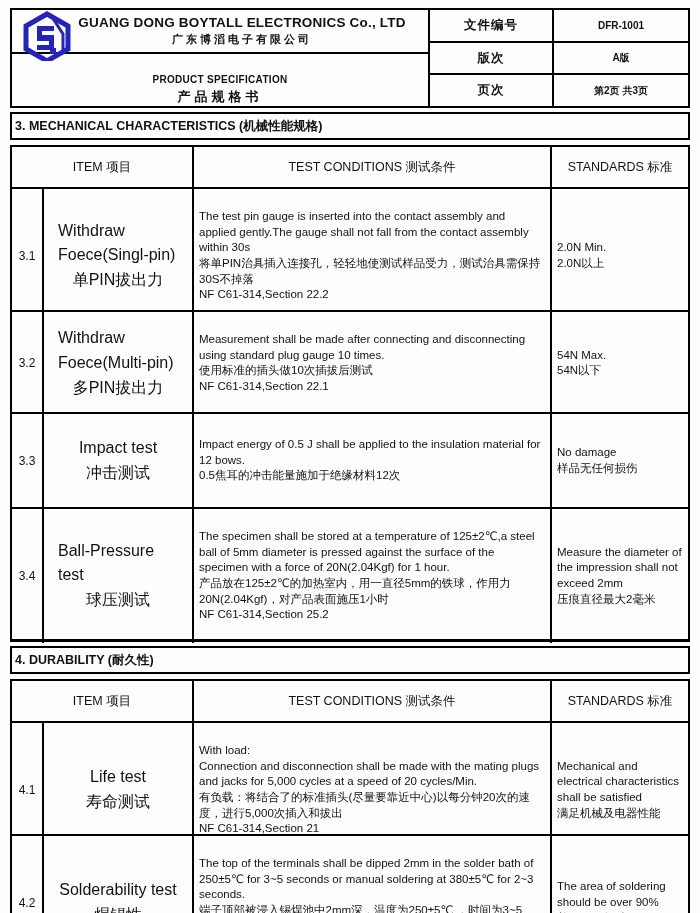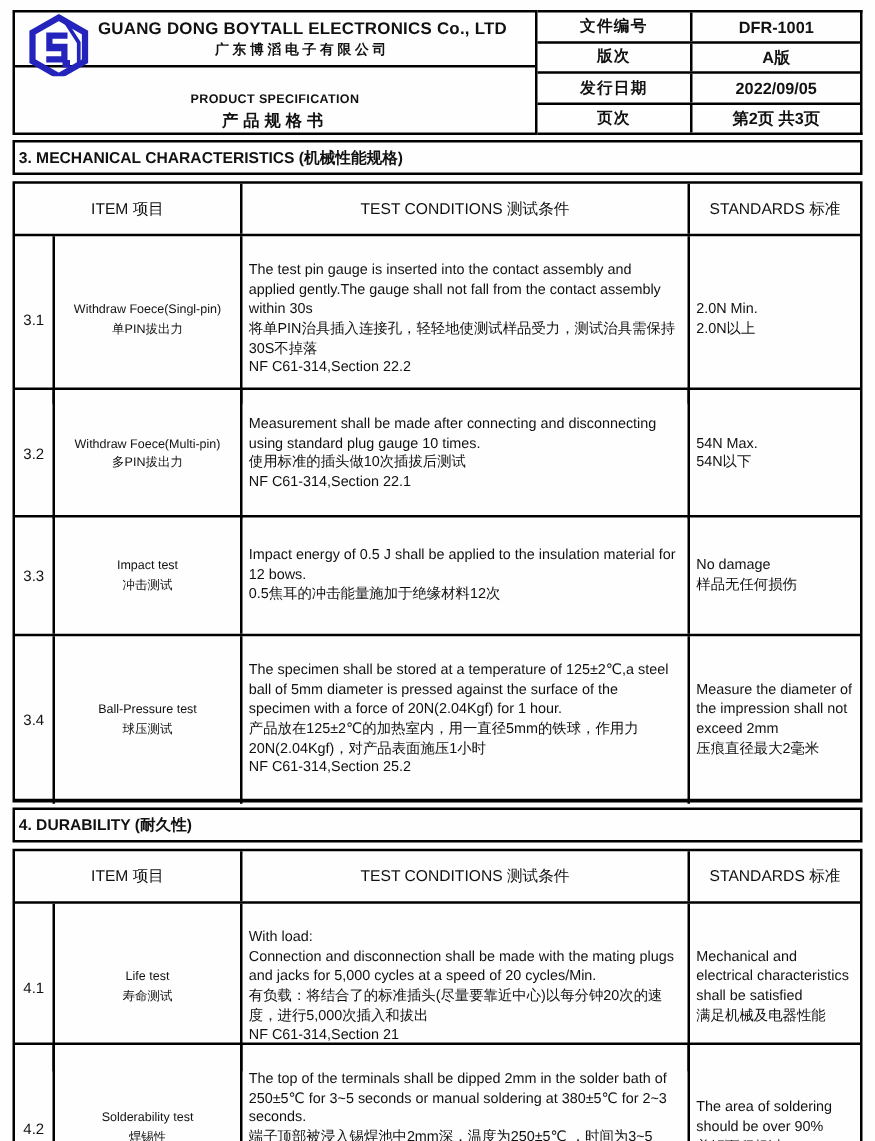--- a/index.html
+++ b/index.html
@@ -30,21 +30,21 @@
   .doc-title-en { font-weight:bold; font-size:10px; letter-spacing:0.3px; }
   .doc-title-cn { font-weight:bold; font-size:13px; letter-spacing:4px; margin-top:3px; }
 
   .hdr-right { width:260px; border:2px solid #000; border-left:none; display:flex; flex-direction:column; }
   .meta-row { flex:1; display:flex; border-bottom:2px solid #000; }
   .meta-row:last-child { border-bottom:none; }
   .meta-label {
     width:124px; border-right:2px solid #000; display:flex; align-items:center;
     justify-content:center; font-weight:bold; font-size:12.5px; letter-spacing:1px;
   }
-  .meta-value { flex:1; display:flex; align-items:center; justify-content:center; font-weight:bold; font-size:13px; }
+  .meta-value { flex:1; display:flex; align-items:center; justify-content:center; font-weight:bold; font-size:10px; }
 
   
   .sec-title {
     border:2px solid #000; margin-top:4px; height:28px;
     display:flex; align-items:center; padding-left:3px;
     font-weight:bold; font-size:12.5px;
   }
 
   
   .tbl { margin-top:5px; border:2px solid #000; border-bottom-width:3px; }
@@ -61,21 +61,21 @@
   .tbl-row {
     display:grid; grid-template-columns:32px 150px 358px 1fr;
     border-bottom:2px solid #000;
   }
   .tbl-row:last-child { border-bottom:none; }
   .cell { border-right:2px solid #000; }
   .cell:last-child { border-right:none; }
   .c-no { display:flex; align-items:center; justify-content:center; font-size:12px; }
   .c-item {
     display:flex; flex-direction:column; align-items:center; justify-content:center;
-    text-align:right; font-size:10px; line-height:1.55; padding:14px;
+    text-align:left; font-size:16px; line-height:1.55; padding:14px;
   }
   .c-cond, .c-std { display:flex; align-items:center; padding:20px 5px; }
   .c-cond .txt, .c-std .txt {
     font-size:11.5px; line-height:1.36; white-space:pre-line;
   }
   .logo-svg { fill:none; stroke:#2424bd; }
   .logo-fill { fill:#2424bd; stroke:none; }
 </style>
 </head>
 <body>
@@ -105,24 +105,20 @@
     <div class="hdr-right">
       <div class="meta-row">
         <div class="meta-label">文件编号</div>
         <div class="meta-value">DFR-1001</div>
       </div>
       <div class="meta-row">
         <div class="meta-label">版次</div>
         <div class="meta-value">A版</div>
       </div>
       <div class="meta-row">
-        <div class="meta-label">发行日期</div>
-        <div class="meta-value">2022/09/05</div>
-      </div>
-      <div class="meta-row">
         <div class="meta-label">页次</div>
         <div class="meta-value">第2页  共3页</div>
       </div>
     </div>
   </div>
 
   <div class="sec-title">3. MECHANICAL CHARACTERISTICS  (机械性能规格)</div>
 
   <div class="tbl">
     <div class="tbl-head">

